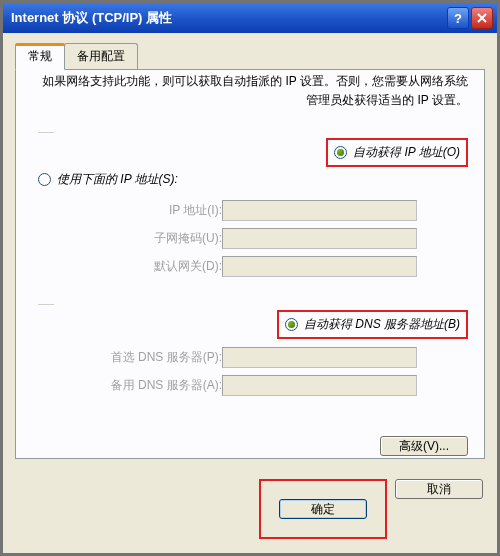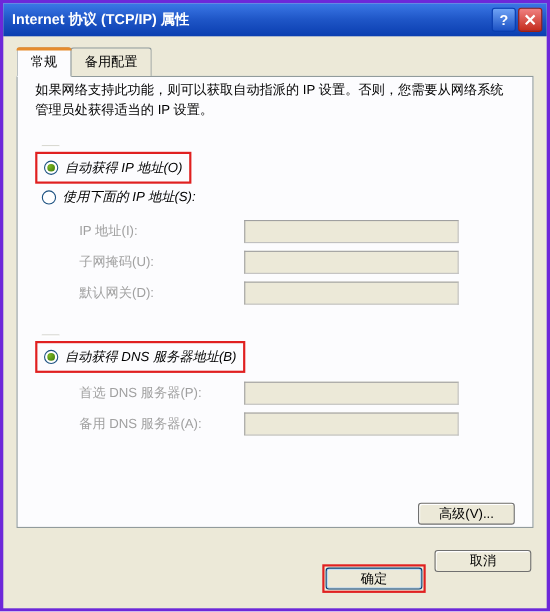--- a/index.html
+++ b/index.html
@@ -1,33 +1,33 @@
 <!DOCTYPE html>
 <html><head>
 <meta charset="utf-8">
 <style>
 * { box-sizing: border-box; margin: 0; padding: 0; }
 body { font-family: "Microsoft YaHei", SimSun, sans-serif; font-size: 12px; background: #fff; }
 
-.window { width: 500px; height: 556px; border: 3px solid #6d28d9; background: #ece9d8; display: flex; flex-direction: column; }
+.window { width: 500px; height: 556px; border: 3px solid #737373; background: #ece9d8; display: flex; flex-direction: column; }
 
 .titlebar { height: 30px; background: linear-gradient(to bottom, #3b78e7 0%, #1e55c6 50%, #0a3eb0 100%); display: flex; align-items: center; padding: 0 4px 0 8px; color: #fff; font-weight: bold; font-size: 13px; }
 .titlebar .title { flex: 1; }
 .titlebar .btns { display: flex; gap: 2px; }
 .titlebar .btn { width: 22px; height: 22px; background: linear-gradient(to bottom, #6fa3f5, #1b51c4); border: 1px solid #0a3eb0; border-radius: 3px; display: flex; align-items: center; justify-content: center; color: #fff; font-weight: bold; font-size: 13px; }
 .titlebar .btn.close { background: linear-gradient(to bottom, #f08080, #c42b1c); border-color: #a02010; }
 
 .body { flex: 1; padding: 10px 12px; display: flex; flex-direction: column; }
 
 .tabs { display: flex; position: relative; z-index: 2; }
 .tab { padding: 4px 12px; background: #ece9d8; border: 1px solid #919b9c; border-bottom: none; border-radius: 3px 3px 0 0; margin-right: -1px; font-size: 12px; }
 .tab.active { background: #fcfcfe; border-bottom: 1px solid #fcfcfe; margin-bottom: -1px; position: relative; z-index: 3; }
 .tab.active::before { content: ""; position: absolute; top: -1px; left: -1px; right: -1px; height: 3px; background: #e68b2c; border-radius: 3px 3px 0 0; }
 
-.tabpanel { flex: 1; background: #fcfcfe; border: 1px solid #919b9c; padding: 2px 16px; display: flex; flex-direction: column; }
+.tabpanel { flex: 1; background: #fcfcfe; border: 1px solid #919b9c; padding: 2px 16px; display: flex; flex-direction: column; text-align: right; }
 
 .desc { font-size: 12px; line-height: 1.6; margin-bottom: 18px; color: #000; }
 
 .group { margin-bottom: 8px; }
 .radio-row { display: flex; align-items: center; padding: 4px 6px; gap: 6px; font-style: italic; }
 .radio-row .radio { width: 13px; height: 13px; border: 1px solid #1c5180; border-radius: 50%; background: #fff; position: relative; flex-shrink: 0; }
 .radio-row .radio.checked::after { content: ""; position: absolute; top: 2px; left: 2px; width: 7px; height: 7px; background: radial-gradient(circle at 30% 30%, #7db523, #3a7a0a); border-radius: 50%; }
 .radio-row .label { font-size: 12px; }
 
 .highlighted { border: 2px solid #e02020; display: inline-flex; }
@@ -37,21 +37,21 @@
 .field-row .flabel { width: 150px; color: #a0a0a0; font-size: 12px; margin-left: 16px; }
 .field-row .finput { width: 195px; height: 21px; background: #ece9d8; border: 1px solid #c0c0c0; border-top-color: #a0a0a0; border-left-color: #a0a0a0; }
 
 .divider-wrap { height: 10px; display: flex; align-items: center; }
 .divider-short { width: 16px; border-top: 1px solid #d0d0c8; border-bottom: 1px solid #fff; height: 0; margin-left: 6px; }
 
 .adv-row { display: flex; justify-content: flex-end; margin-top: auto; padding-top: 6px; }
 .btn-std { min-width: 88px; height: 20px; background: #ece9d8; border: 1px solid #707070; border-radius: 3px; font-size: 12px; padding: 0 10px; display: inline-flex; align-items: center; justify-content: center; box-shadow: inset 1px 1px 0 #fff; }
 
 .footer { padding: 10px 14px 14px; display: flex; justify-content: flex-end; gap: 8px; }
-.footer .highlighted { padding: 1px; margin-top: 13px; }
+.footer .highlighted { padding: 18px; }
 .btn-ok { border: 1px solid #003c74; box-shadow: inset 0 0 0 1px #add1f3, inset 1px 1px 0 #fff; }
 </style>
 </head>
 <body>
 
 <div class="window">
   <div class="titlebar">
     <span class="title">Internet 协议 (TCP/IP) 属性</span>
     <div class="btns">
       <div class="btn">?</div>

